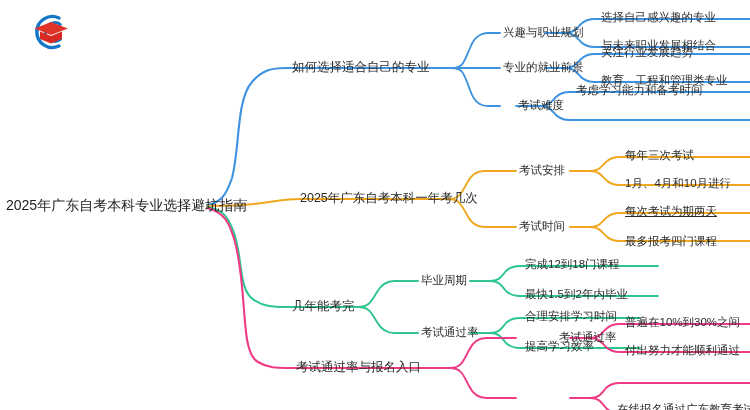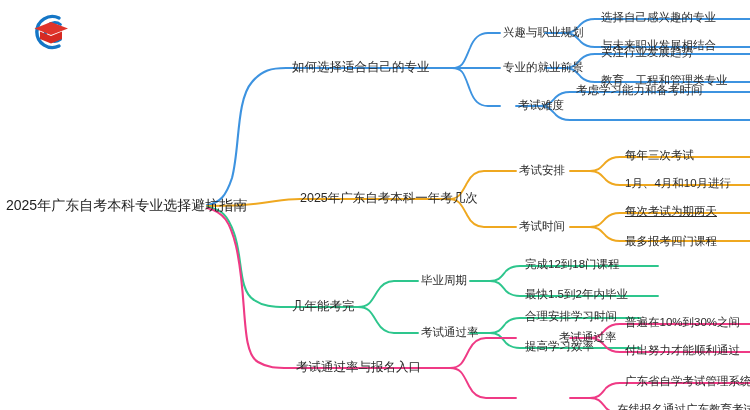--- a/index.html
+++ b/index.html
@@ -199,16 +199,15 @@
   <div class="node leaf-node" style="left:525px; top:259px;">完成12到18门课程</div>
   <div class="node leaf-node" style="left:525px; top:289px;">最快1.5到2年内毕业</div>
   <div class="node leaf-node" style="left:525px; top:311px;">合理安排学习时间</div>
   <div class="node leaf-node" style="left:525px; top:341px;">提高学习效率</div>
 
   <div class="node lvl1-node" style="left:296px; top:361px;">考试通过率与报名入口</div>
   <div class="node lvl2-node" style="left:519px; top:332px;margin-left:40px;">考试通过率</div>
   <div class="node lvl2-node" style="left:519px; top:412px;">报名入口</div>
   <div class="node leaf-node" style="left:625px; top:317px;">普遍在10%到30%之间</div>
   <div class="node leaf-node" style="left:625px; top:345px;">付出努力才能顺利通过</div>
-  <div class="node leaf-node" style="left:625px; top:376px;">广东省自学考试管理系统</div>
   <div class="node leaf-node" style="left:617px; top:404px;">在线报名通过广东教育考试院官网</div>
 
 </div>
 
 </body></html>

